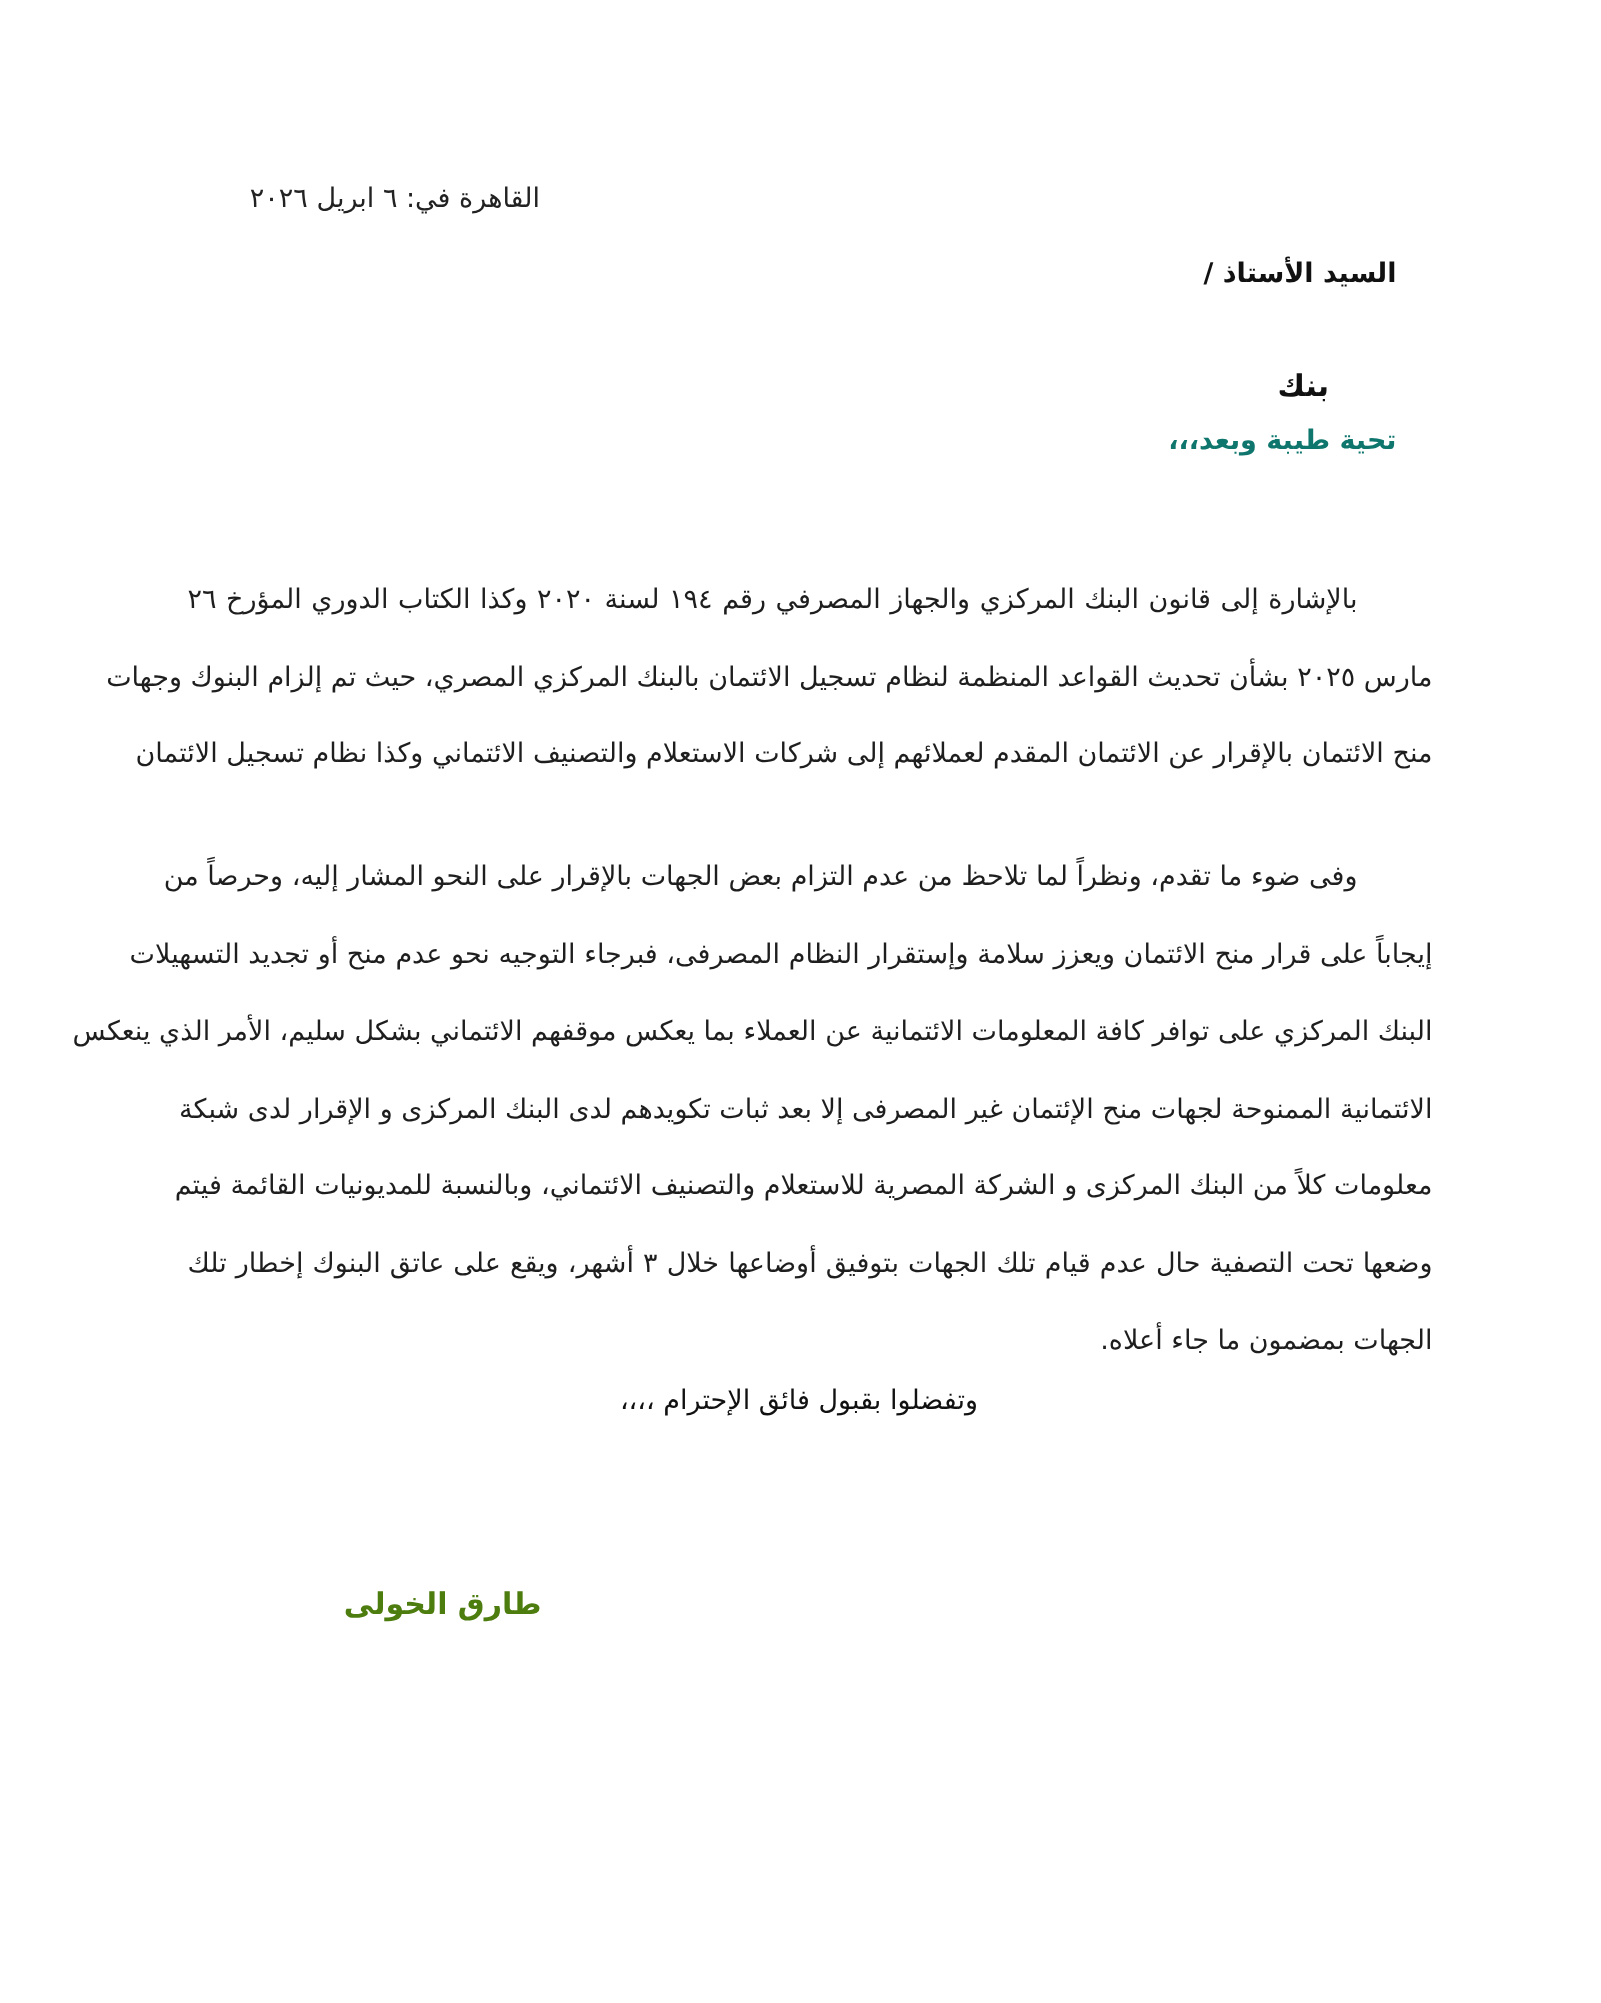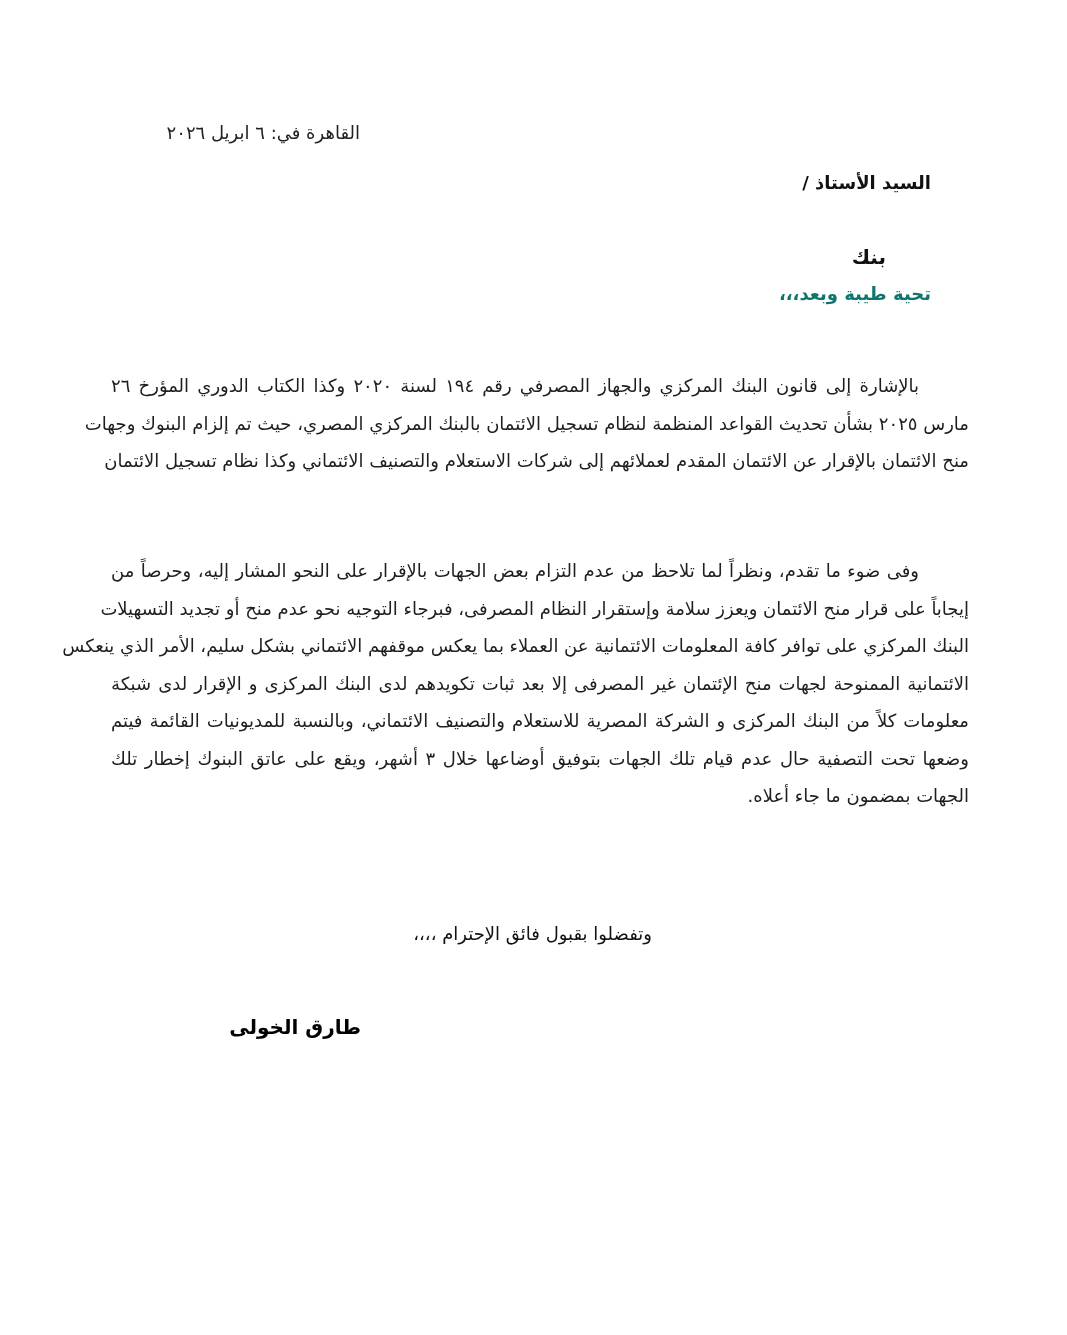--- a/index.html
+++ b/index.html
@@ -63,21 +63,21 @@
       direction: rtl;
       left: 110px;
       width: 860px;
       text-align: justify;
       text-align-last: right;
       font-size: 18px;
       line-height: 36.5px;
       color: #1e1e1e;
     }
     .para p {
-      margin: 1px;
+      margin: 15px;
       white-space: nowrap;
       text-align: justify;
       text-align-last: justify;
       letter-spacing: 0;
     }
     .para p.last {
       text-align-last: right;
     }
     .para p.first {
       padding-right: 50px;
@@ -88,25 +88,25 @@
       left: 390px;
       top: 923px;
       width: 262px;
       text-align: right;
       font-size: 18px;
       font-weight: normal;
       color: #111;
     }
     .signature {
       left: 236px;
-      top: 1015px;
+      top: 1057px;
       width: 125px;
       font-size: 20px;
       font-weight: bold;
-      color: #000000;
+      color: #4d7c0f;
     }
   </style>
 </head>
 <body>
 
 <div class="page">
 
   <div class="abs date-line">القاهرة في: ٦ ابريل ٢٠٢٦</div>
 
   <div class="abs recipient">السيد الأستاذ /</div>

